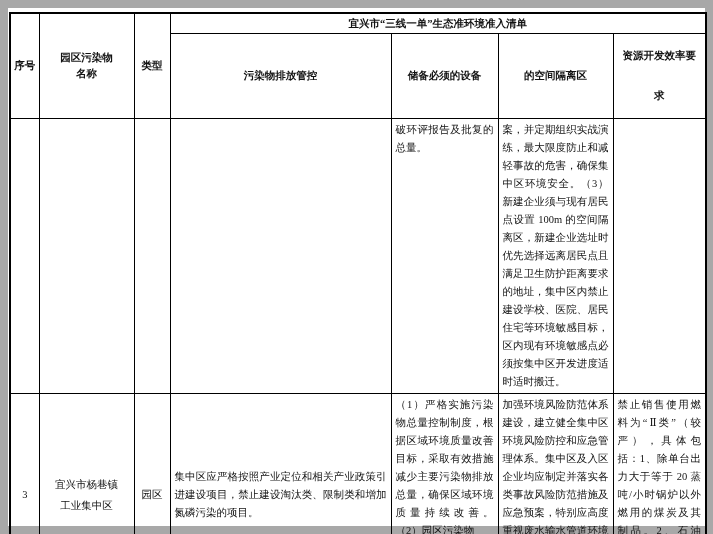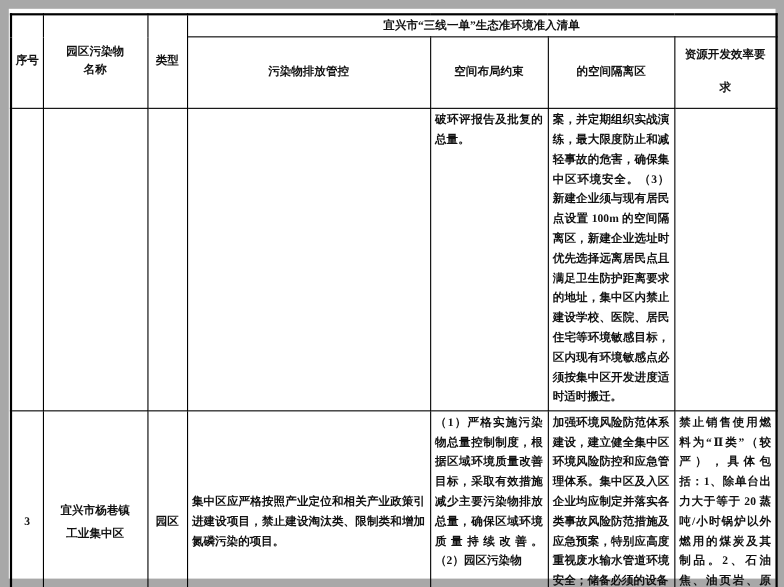--- a/index.html
+++ b/index.html
@@ -20,32 +20,31 @@
     border:2px solid #000;
   }
   .doc-table th,.doc-table td{
     border:1px solid #000;
     padding:2px 4px;
     font-size:10.5px;
     line-height:18px;
     vertical-align:top;
     overflow:hidden;
     word-break:break-all;
-    font-weight:bold;
   }
   .doc-table thead th{
     font-weight:bold;
     text-align:center;
     vertical-align:middle;
     margin-left:32px;
   }
   .doc-table thead tr.title-row th{height:17px;line-height:16px;padding:1px 2px;}
   .doc-table thead tr.sub-row th{height:53px;}
   th.hdr-name{white-space:pre-line;line-height:22px;}
-  th.hdr-resource{white-space:pre-line;line-height:30px;}
+  th.hdr-resource{white-space:pre-line;line-height:40px;}
   tr.body-row-1{height:239px;}
   tr.body-row-2{height:151px;}
   td.jc{text-align:justify;}
   td.mid-center{vertical-align:middle;text-align:center;}
   td.mid-just{vertical-align:middle;text-align:justify;}
   td.cell-name{white-space:pre-line;line-height:21px;}
   .page-number{
     position:absolute;left:0;top:494px;width:697px;
     text-align:center;font-size:11px;color:#222;
   }
@@ -69,21 +68,21 @@
       <thead>
         <tr class="title-row">
           <th rowspan="2">序号</th>
           <th rowspan="2" class="hdr-name">园区污染物
 名称</th>
           <th rowspan="2">类型</th>
           <th colspan="4">宜兴市“三线一单”生态准环境准入清单</th>
         </tr>
         <tr class="sub-row">
           <th>污染物排放管控</th>
-          <th>空间布局约束</th>
+          <th>储备必须的设备</th>
           <th>的空间隔离区</th>
           <th class="hdr-resource">资源开发效率要
 求</th>
         </tr>
       </thead>
       <tbody>
         <tr class="body-row-1">
           <td></td>
           <td></td>
           <td></td>

